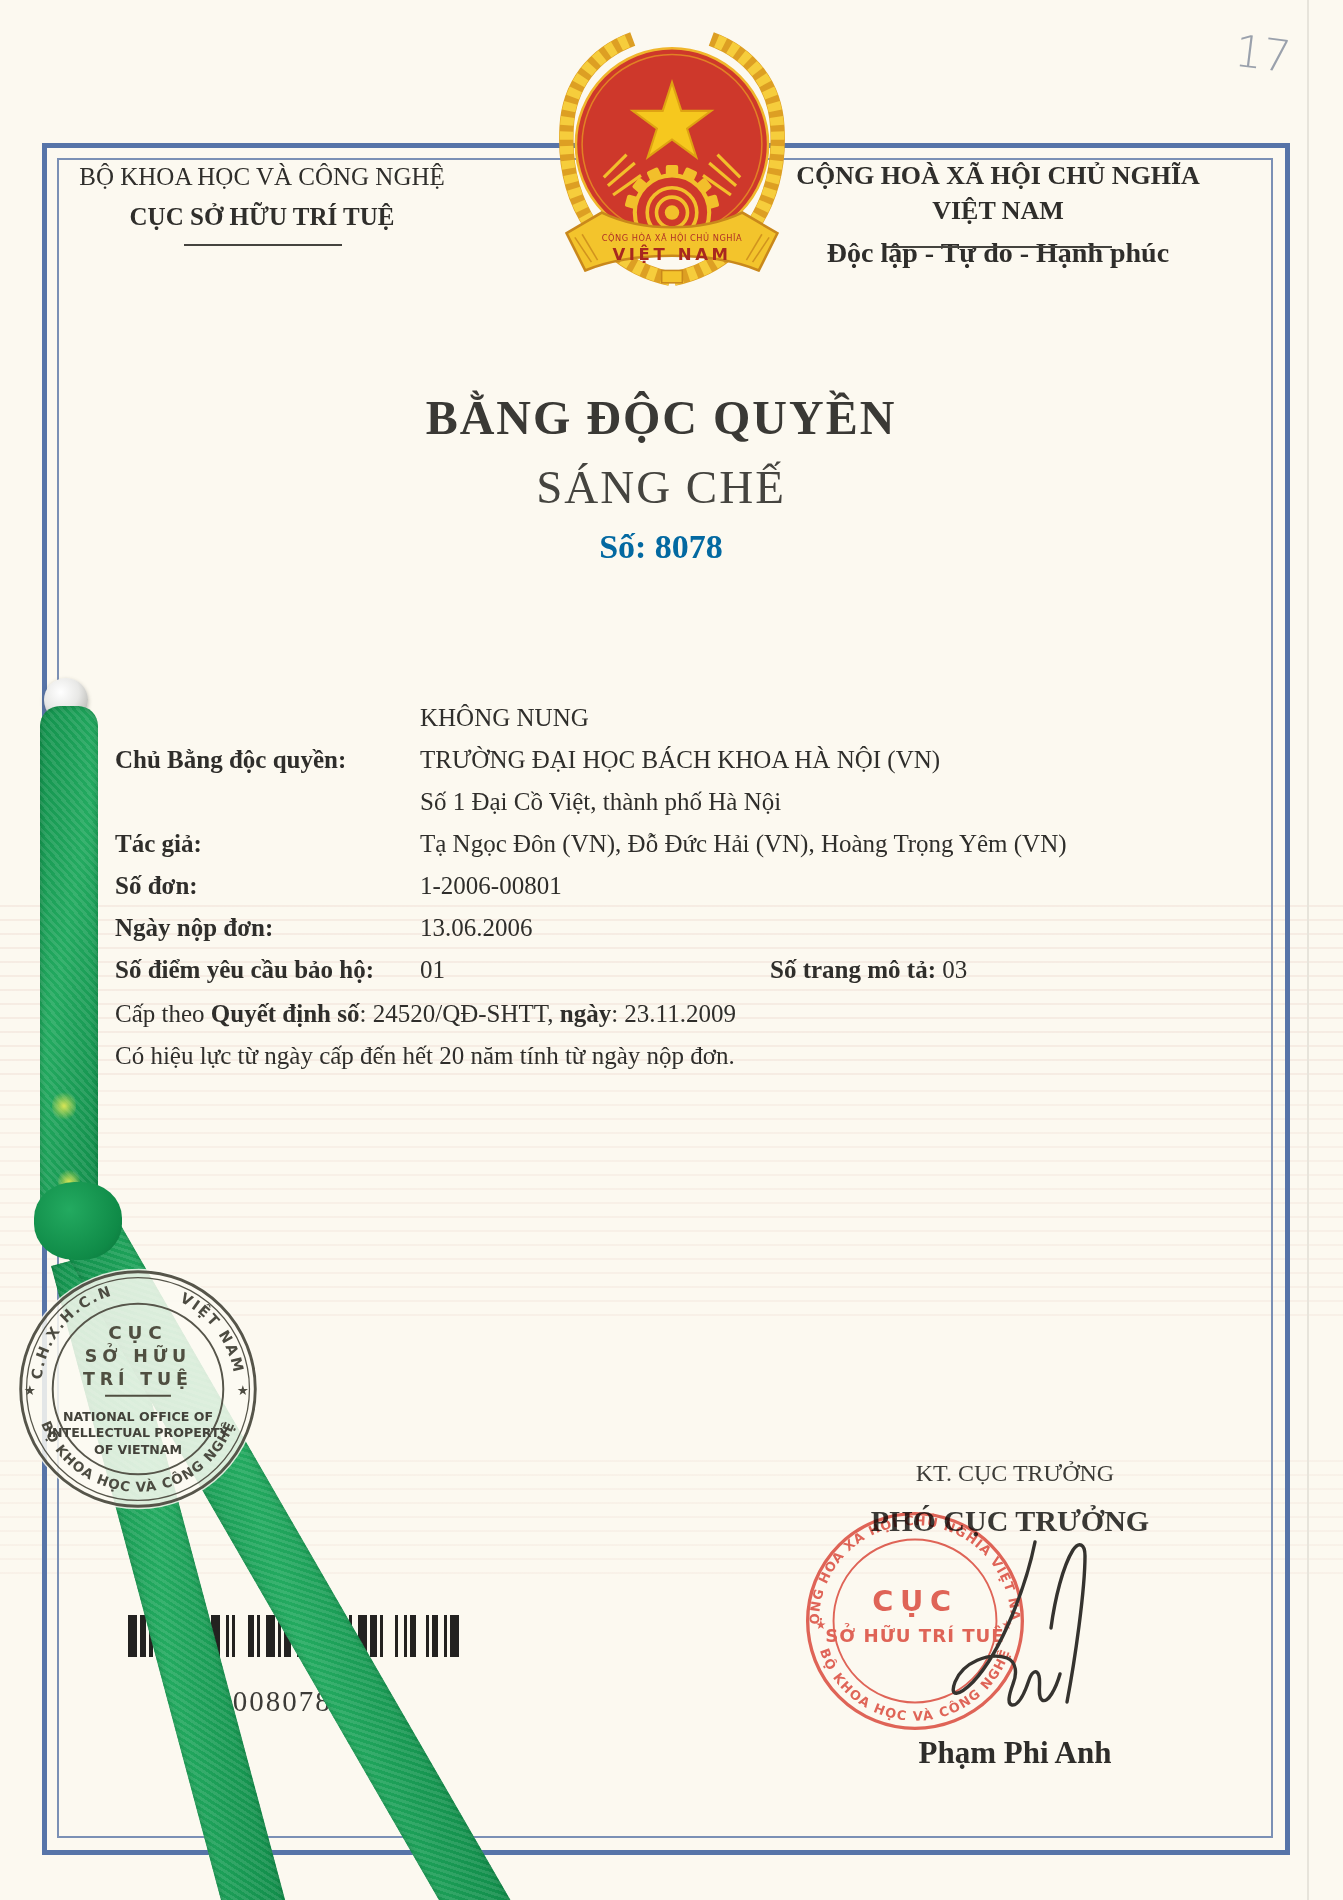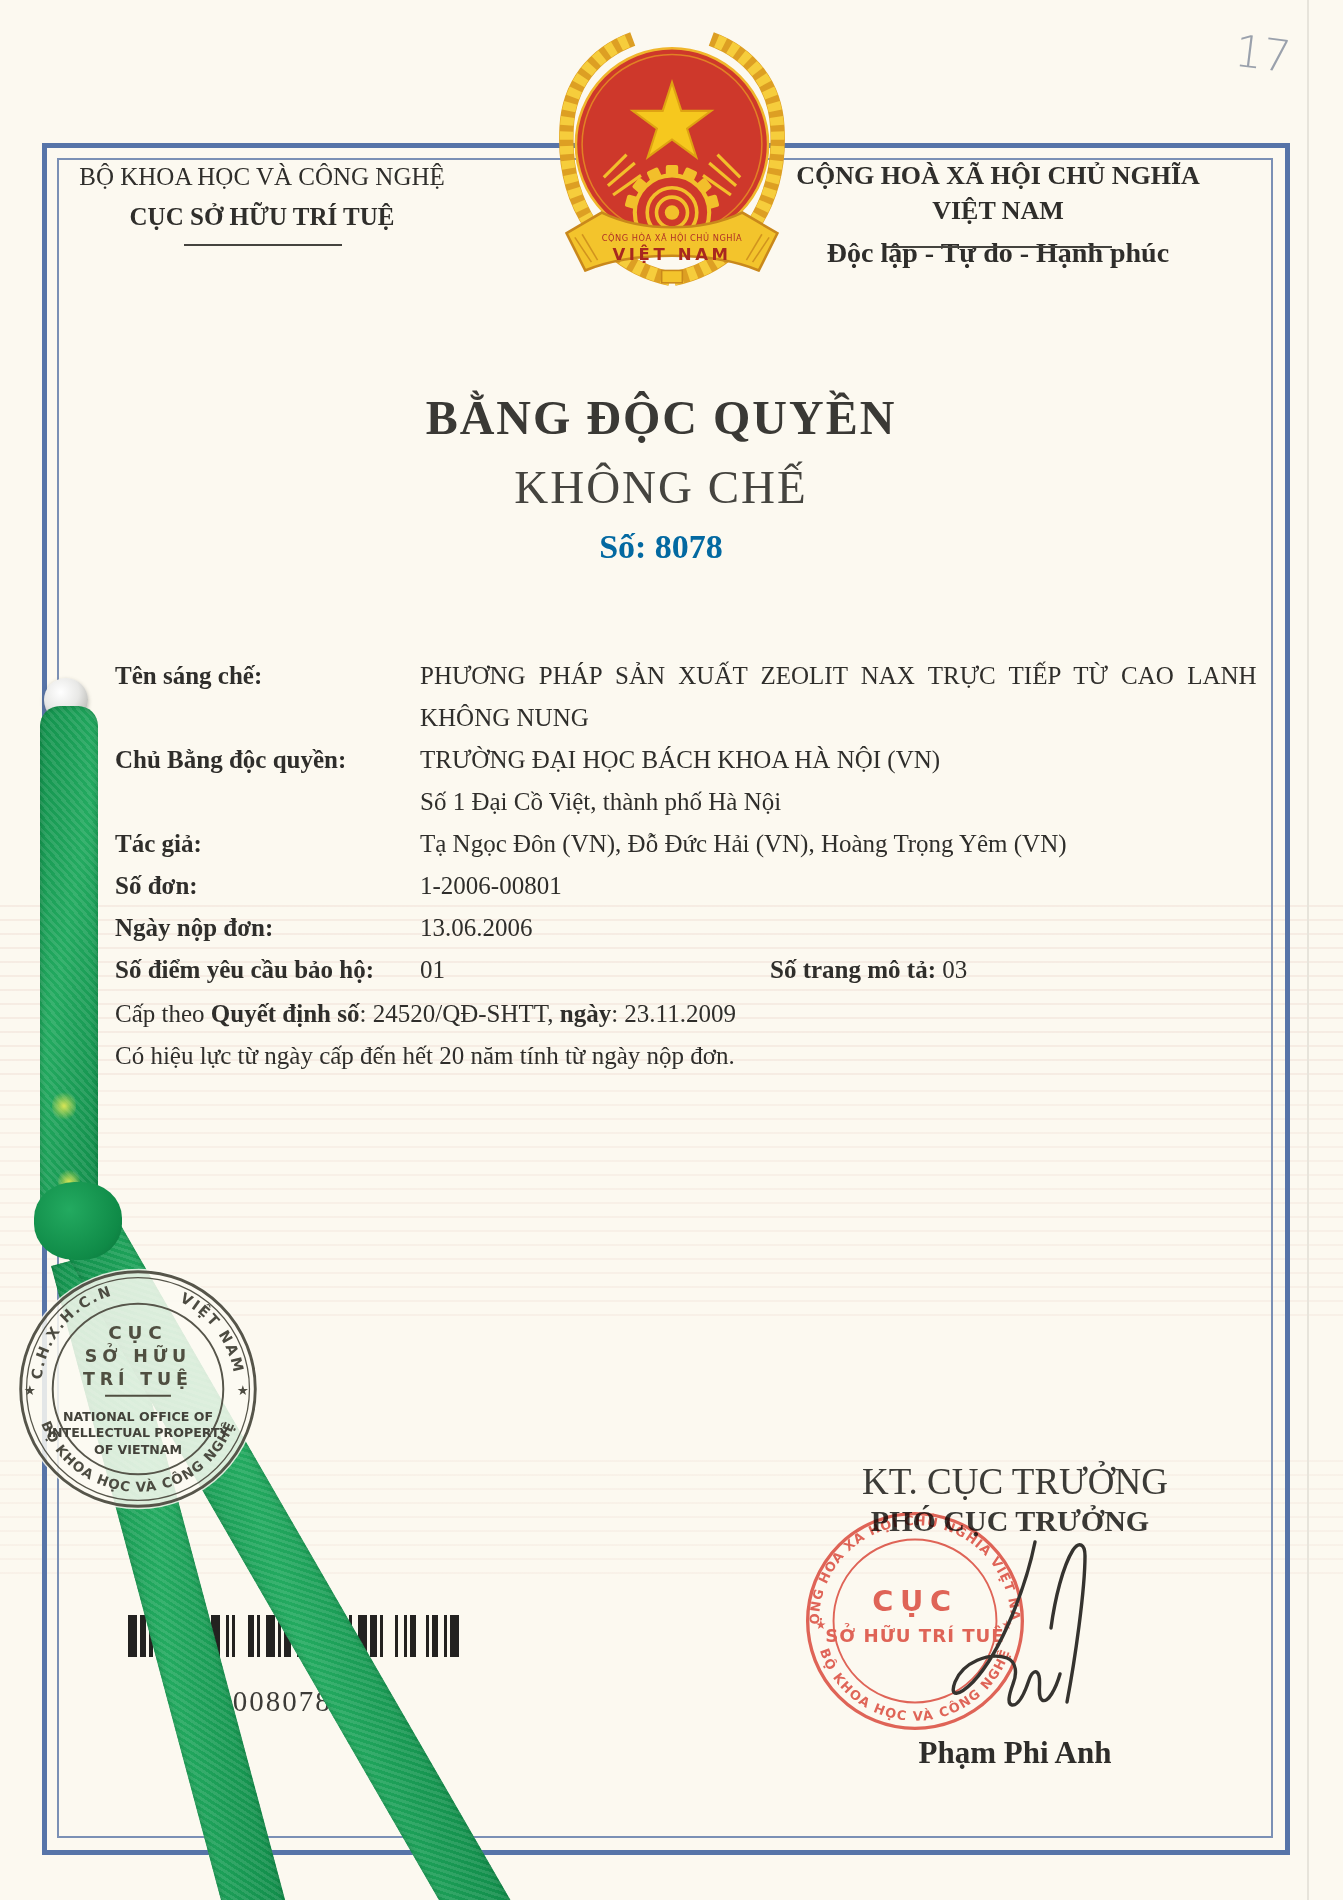--- a/index.html
+++ b/index.html
@@ -99,27 +99,23 @@
         <path d="M33,199 L48,224"></path>
         <path d="M214,202 L198,226"></path>
         <path d="M207,199 L192,224"></path>
     </g>
     <text x="120" y="206" text-anchor="middle" font-size="8" fill="#b03026" letter-spacing="0.5">CỘNG HÒA XÃ HỘI CHỦ NGHĨA</text>
     <text x="120" y="224" text-anchor="middle" font-size="16" font-weight="bold" fill="#a8281f" letter-spacing="3.5">VIỆT NAM</text>
     <rect x="110" y="234" width="20" height="12" fill="#f3c42c" stroke="#c9881b" stroke-width="1.5"></rect>
   </svg>
 
   <div class="t-center" style="top:390px;font-size:48px;font-weight:bold;letter-spacing:2px;color:#3a3935;">BẰNG ĐỘC QUYỀN</div>
-  <div class="t-center" style="top:460px;font-size:47px;letter-spacing:2px;color:#45443f;">KHÔNG CHẾ</div>
+  <div class="t-center" style="top:460px;font-size:47px;letter-spacing:2px;color:#45443f;">SÁNG CHẾ</div>
   <div class="t-center" style="top:528px;font-size:34px;font-weight:bold;color:#0369a1;">Số: 8078</div>
 
-  <div class="frow" style="top:660px;">
-    <span class="flabel">Tên sáng chế:</span>
-    <span class="fval" style="word-spacing:7px;">PHƯƠNG PHÁP SẢN XUẤT ZEOLIT NAX TRỰC TIẾP TỪ CAO LANH</span>
-  </div>
   <div class="frow" style="top:702px;">
     <span class="fval">KHÔNG NUNG</span>
   </div>
   <div class="frow" style="top:744px;">
     <span class="flabel">Chủ Bằng độc quyền:</span>
     <span class="fval">TRƯỜNG ĐẠI HỌC BÁCH KHOA HÀ NỘI (VN)</span>
   </div>
   <div class="frow" style="top:786px;">
     <span class="fval">Số 1 Đại Cồ Việt, thành phố Hà Nội</span>
   </div>
@@ -253,21 +249,21 @@
       <text x="130" y="126" font-size="18" letter-spacing="5">TRÍ TUỆ</text>
     </g>
     <line x1="96" y1="137" x2="164" y2="137" stroke="#4f4e40" stroke-width="2.2"></line>
     <g fill="#43423a" text-anchor="middle" font-weight="bold">
       <text x="130" y="163" font-size="13">NATIONAL OFFICE OF</text>
       <text x="130" y="180" font-size="13">INTELLECTUAL PROPERTY</text>
       <text x="130" y="197" font-size="13">OF VIETNAM</text>
     </g>
   </svg>
 
-  <div class="abs" style="left:860px;top:1460px;width:310px;text-align:center;font-size:37px;color:#3c3b37;">KT. CỤC TRƯỞNG</div>
+  <div class="abs" style="left:860px;top:1460px;width:310px;text-align:center;font-size:24px;color:#3c3b37;">KT. CỤC TRƯỞNG</div>
   <div class="abs" style="left:850px;top:1504px;width:320px;text-align:center;font-size:30px;font-weight:bold;color:#3a3935;">PHÓ CỤC TRƯỞNG</div>
   <div class="abs sig-name" style="left:860px;top:1735px;width:310px;text-align:center;font-size:31px;color:#2e2d2a;">Phạm Phi Anh</div>
 
   <svg class="abs" style="left:800px;top:1506px;mix-blend-mode:multiply;" width="230" height="230" viewBox="0 0 240 240">
     <g opacity="0.9">
       <circle cx="120" cy="120" r="112" fill="none" stroke="#df564b" stroke-width="3.5"></circle>
       <circle cx="120" cy="120" r="85" fill="none" stroke="#df564b" stroke-width="2"></circle>
       <defs>
         <path id="stampTop" d="M 20,120 A 100,100 0 0 1 220,120"></path>
         <path id="stampBottom" d="M 16,120 A 104,104 0 0 0 224,120"></path>

